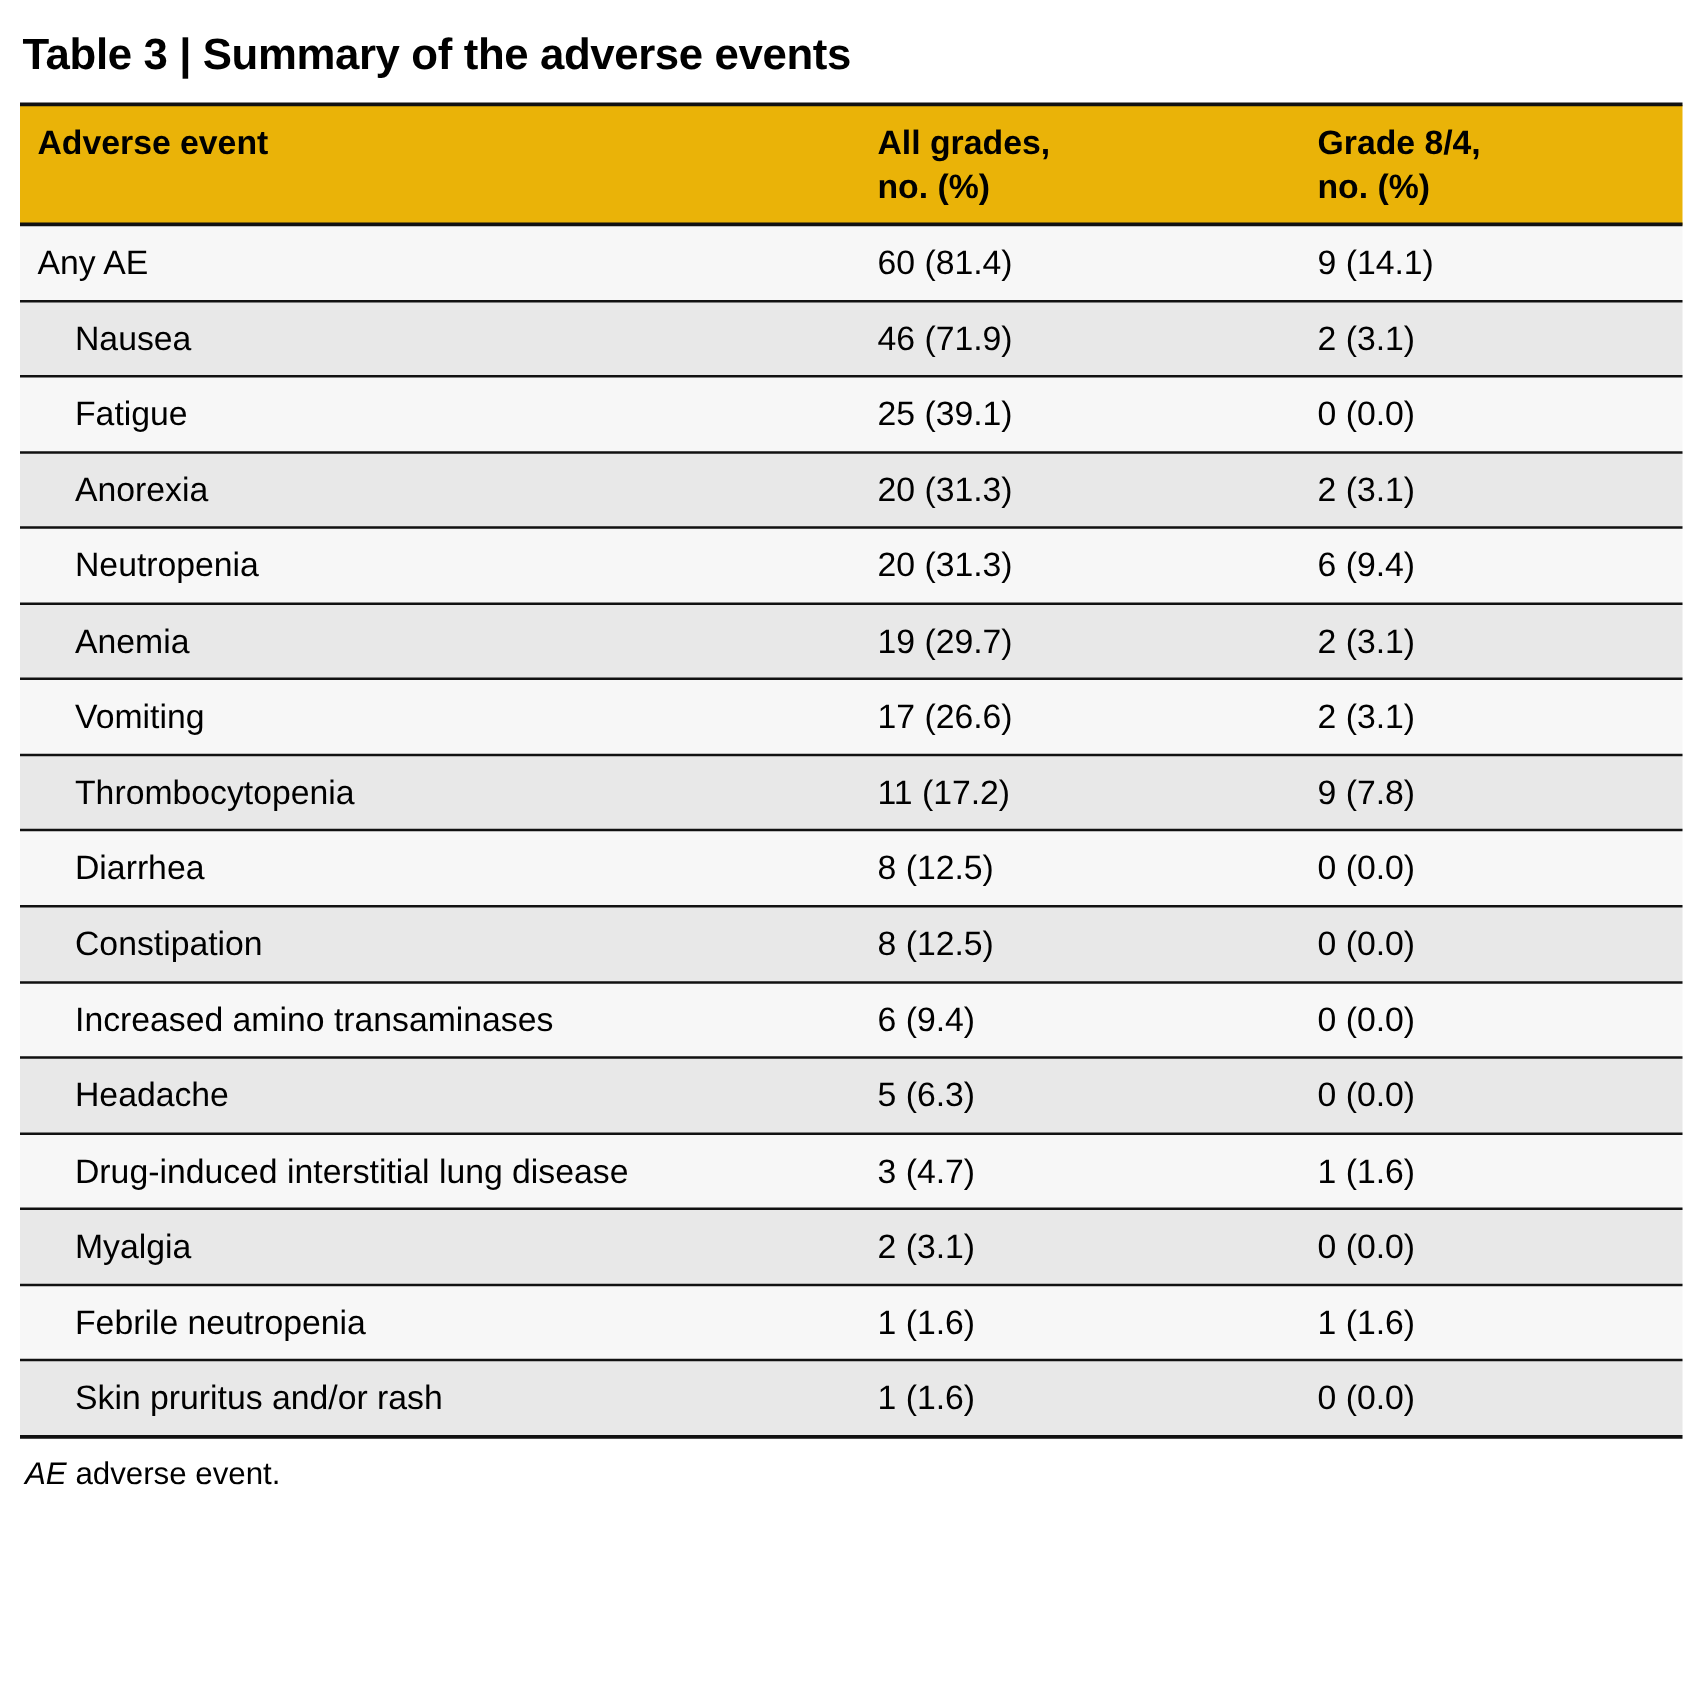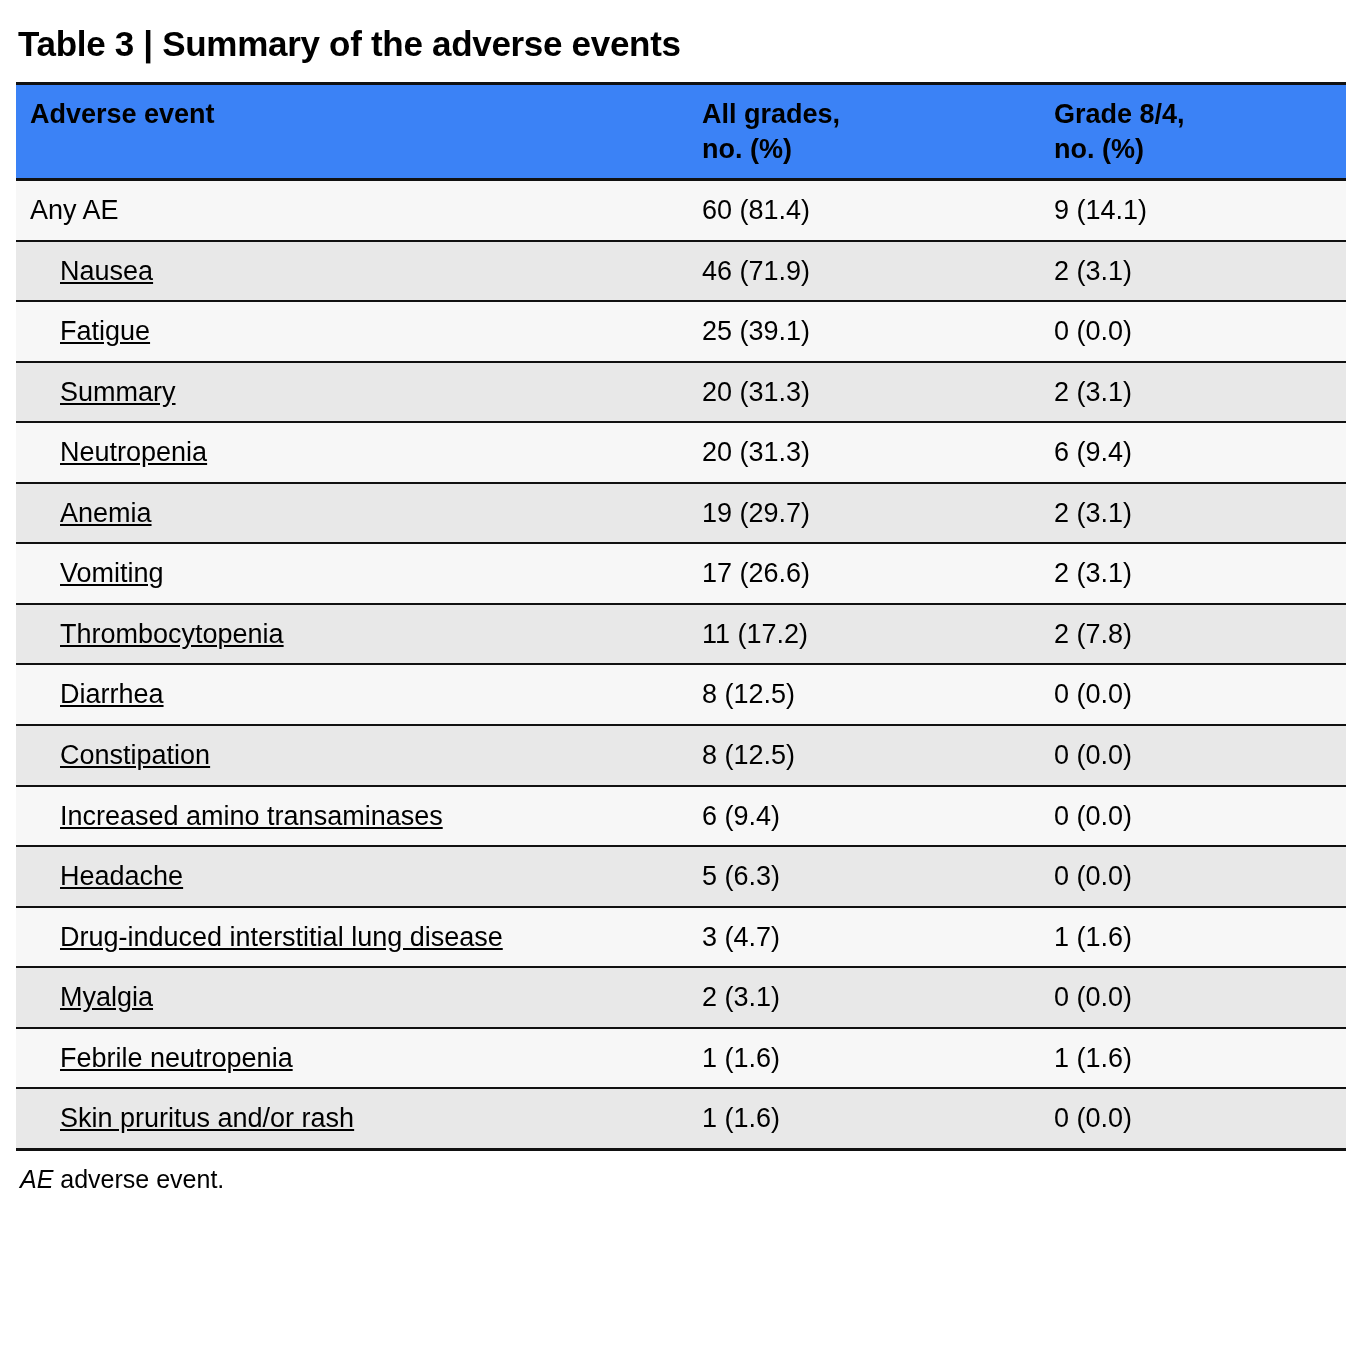--- a/index.html
+++ b/index.html
@@ -35,21 +35,21 @@
   }
   table.ae-table th,
   table.ae-table td {
     text-align: left;
     vertical-align: top;
     font-size: 27px;
     line-height: 1.28;
     padding: 12px 0 12px 14px;
   }
   thead tr {
-    background: #3b82f6;
+    background: #eab308;
   }
   thead th {
     font-weight: bold;
     font-size: 27px;
     padding-top: 20px;
     padding-bottom: 20px;
     border-top: 3px solid #111;
     border-bottom: 3px solid #111;
   }
   tbody tr {
@@ -62,21 +62,20 @@
     background: #e8e8e8;
   }
   tbody tr:last-child {
     border-bottom: 3px solid #111;
   }
   td.event {
     white-space: nowrap;
   }
   td.event.indent {
     padding-left: 44px;
-    text-decoration: underline;
   }
   col.c-event { width: 672px; }
   col.c-all   { width: 352px; }
   col.c-g34   { width: 306px; }
   .footnote {
     font-size: 25px;
     margin: 14px 0 0 10px;
   }
   .footnote .abbr {
     font-style: italic;
@@ -119,21 +118,21 @@
           <td class="event indent">Nausea</td>
           <td>46 (71.9)</td>
           <td>2 (3.1)</td>
         </tr>
         <tr>
           <td class="event indent">Fatigue</td>
           <td>25 (39.1)</td>
           <td>0 (0.0)</td>
         </tr>
         <tr>
-          <td class="event indent">Summary</td>
+          <td class="event indent">Anorexia</td>
           <td>20 (31.3)</td>
           <td>2 (3.1)</td>
         </tr>
         <tr>
           <td class="event indent">Neutropenia</td>
           <td>20 (31.3)</td>
           <td>6 (9.4)</td>
         </tr>
         <tr>
           <td class="event indent">Anemia</td>
@@ -141,21 +140,21 @@
           <td>2 (3.1)</td>
         </tr>
         <tr>
           <td class="event indent">Vomiting</td>
           <td>17 (26.6)</td>
           <td>2 (3.1)</td>
         </tr>
         <tr>
           <td class="event indent">Thrombocytopenia</td>
           <td>11 (17.2)</td>
-          <td>2 (7.8)</td>
+          <td>9 (7.8)</td>
         </tr>
         <tr>
           <td class="event indent">Diarrhea</td>
           <td>8 (12.5)</td>
           <td>0 (0.0)</td>
         </tr>
         <tr>
           <td class="event indent">Constipation</td>
           <td>8 (12.5)</td>
           <td>0 (0.0)</td>

